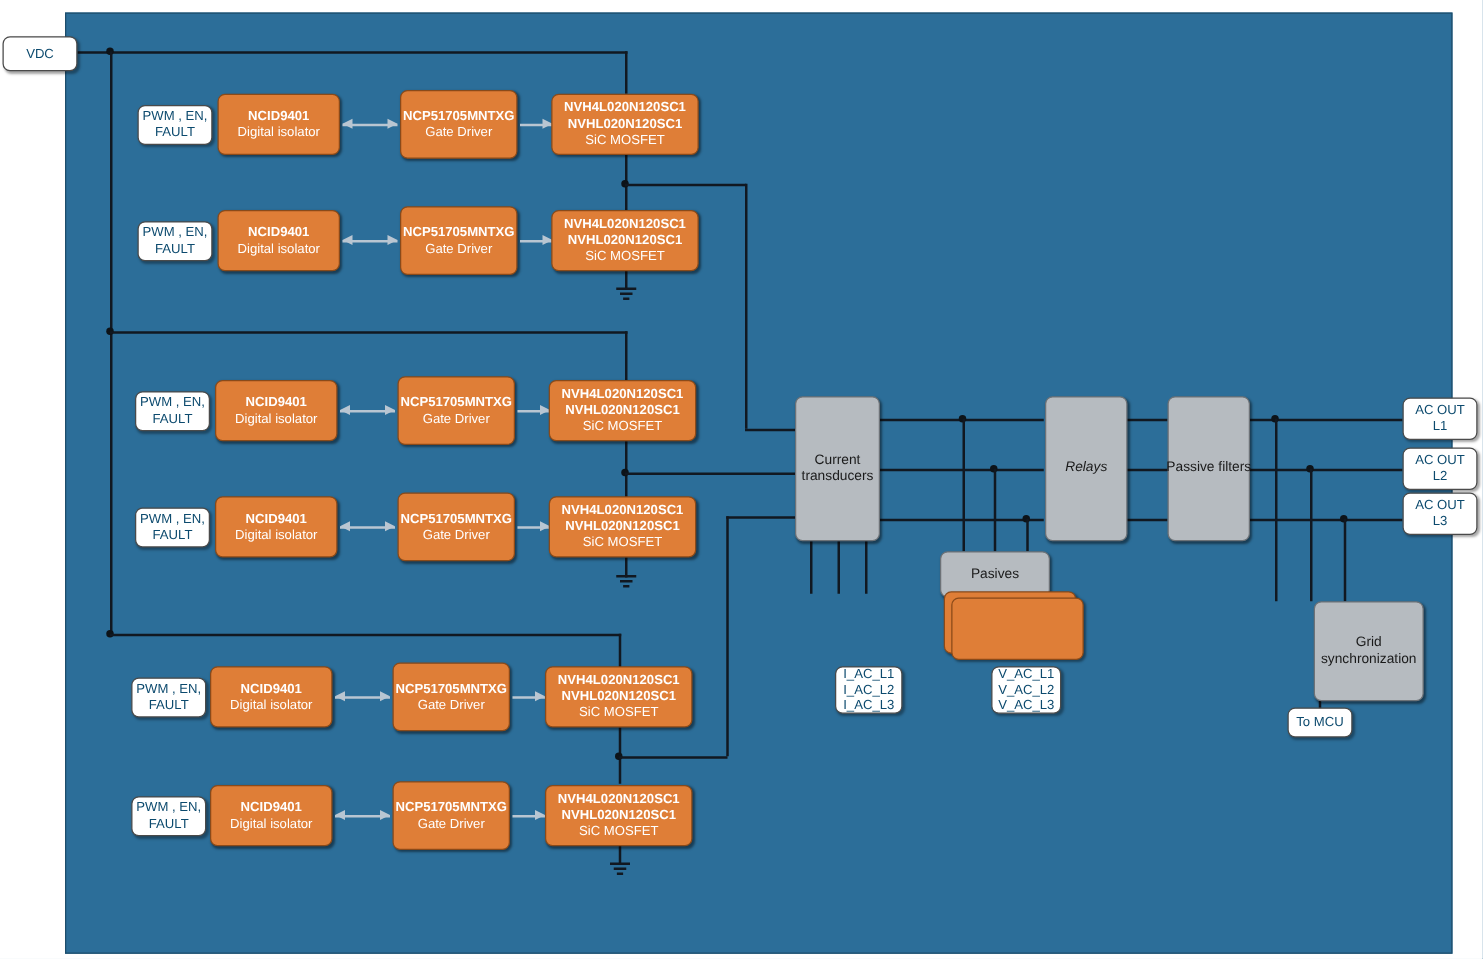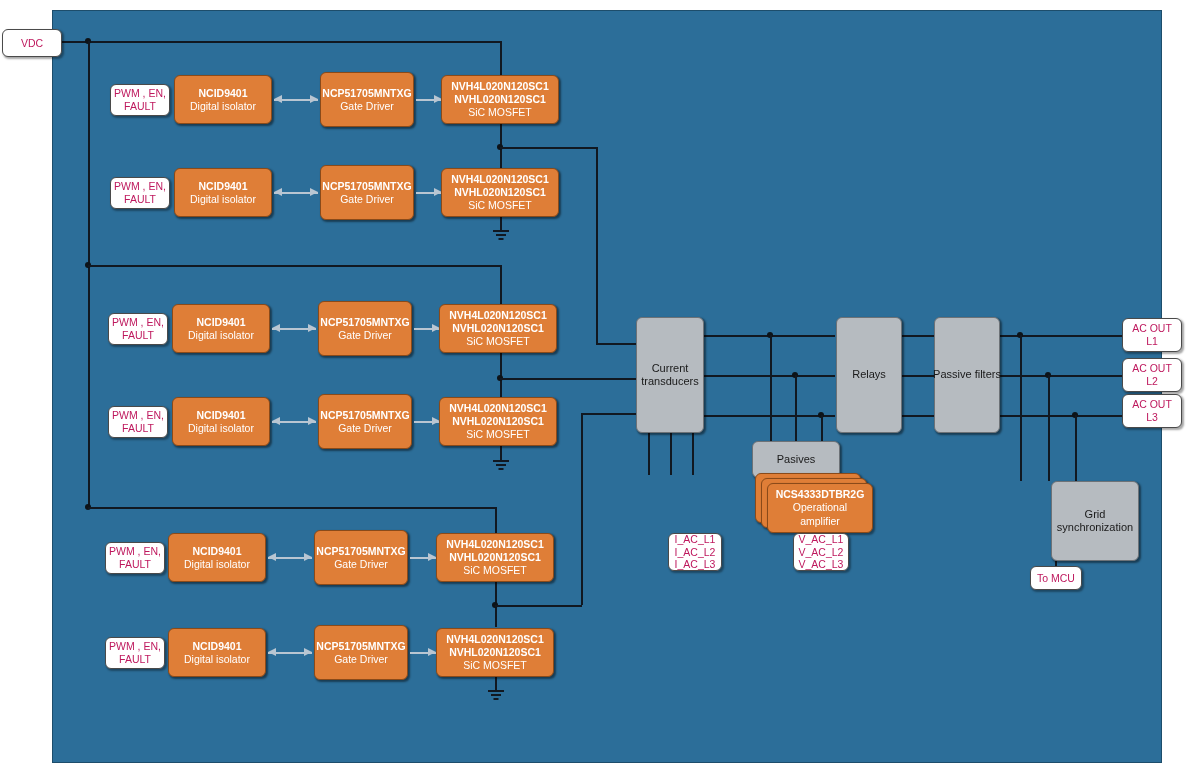--- a/index.html
+++ b/index.html
@@ -19,21 +19,21 @@
 
   .orange{
     background:#df7e37;color:#ffffff;border:1px solid #8a4a19;border-radius:6px;
     box-shadow:1.5px 1.5px 2px rgba(0,0,0,.45);
   }
   .grey{
     background:#b6bbc0;color:#1a1a1a;border:1px solid #6d7277;border-radius:6px;
     box-shadow:1.5px 1.5px 2px rgba(0,0,0,.45);
   }
   .white{
-    background:#ffffff;color:#be185d;border:1px solid #4a4a4a;border-radius:6px;
+    background:#ffffff;color:#0c4a6e;border:1px solid #4a4a4a;border-radius:6px;
     box-shadow:1.5px 1.5px 2px rgba(0,0,0,.35);
   }
 
   .t-part{font-size:10.5px;font-weight:bold;white-space:nowrap;}
   .t-fn{font-size:10.5px;font-weight:normal;white-space:nowrap;}
   .t-sm{font-size:10.5px;white-space:nowrap;}
   .t-gr{font-size:11px;white-space:nowrap;}
 
   
   .stack{position:absolute;}
@@ -327,21 +327,21 @@
     <span class="t-part">NVH4L020N120SC1</span>
     <span class="t-part">NVHL020N120SC1</span>
     <span class="t-fn">SiC MOSFET</span>
   </div>
 
   <div class="blk grey" style="left:636px;top:317px;width:68px;height:116px;">
     <span class="t-gr">Current</span>
     <span class="t-gr">transducers</span>
   </div>
 
-  <div class="blk grey" style="left:836px;top:317px;width:66px;height:116px;">
+  <div class="blk grey" style="left:836px;top:317px;width:66px;height:116px;font-style:italic;">
     <span class="t-gr">Relays</span>
   </div>
 
   <div class="blk grey" style="left:934px;top:317px;width:66px;height:116px;">
     <span class="t-gr">Passive filters</span>
   </div>
 
   <div class="blk grey" style="left:752px;top:441px;width:88px;height:37px;">
     <span class="t-gr">Pasives</span>
   </div>
@@ -357,25 +357,20 @@
 
   <div class="blk white" style="left:668px;top:533px;width:54px;height:38px;">
     <span class="t-sm">I_AC_L1</span>
     <span class="t-sm">I_AC_L2</span>
     <span class="t-sm">I_AC_L3</span>
   </div>
 
   <div class="stack" style="left:755px;top:473px;width:118px;height:58px;">
     <div class="card" style="left:0;top:0;width:104px;height:48px;"></div>
     <div class="card" style="left:6px;top:5px;width:104px;height:48px;"></div>
-    <div class="card front" style="left:12px;top:10px;width:104px;height:48px;">
-      <span class="t-part">NCS4333DTBR2G</span>
-      <span class="t-fn">Operational</span>
-      <span class="t-fn">amplifier</span>
-    </div>
   </div>
   <div class="blk white" style="left:793px;top:533px;width:56px;height:38px;">
     <span class="t-sm">V_AC_L1</span>
     <span class="t-sm">V_AC_L2</span>
     <span class="t-sm">V_AC_L3</span>
   </div>
 
   <div class="blk white" style="left:1122px;top:318px;width:60px;height:34px;">
     <span class="t-sm">AC OUT</span>
     <span class="t-sm">L1</span>

